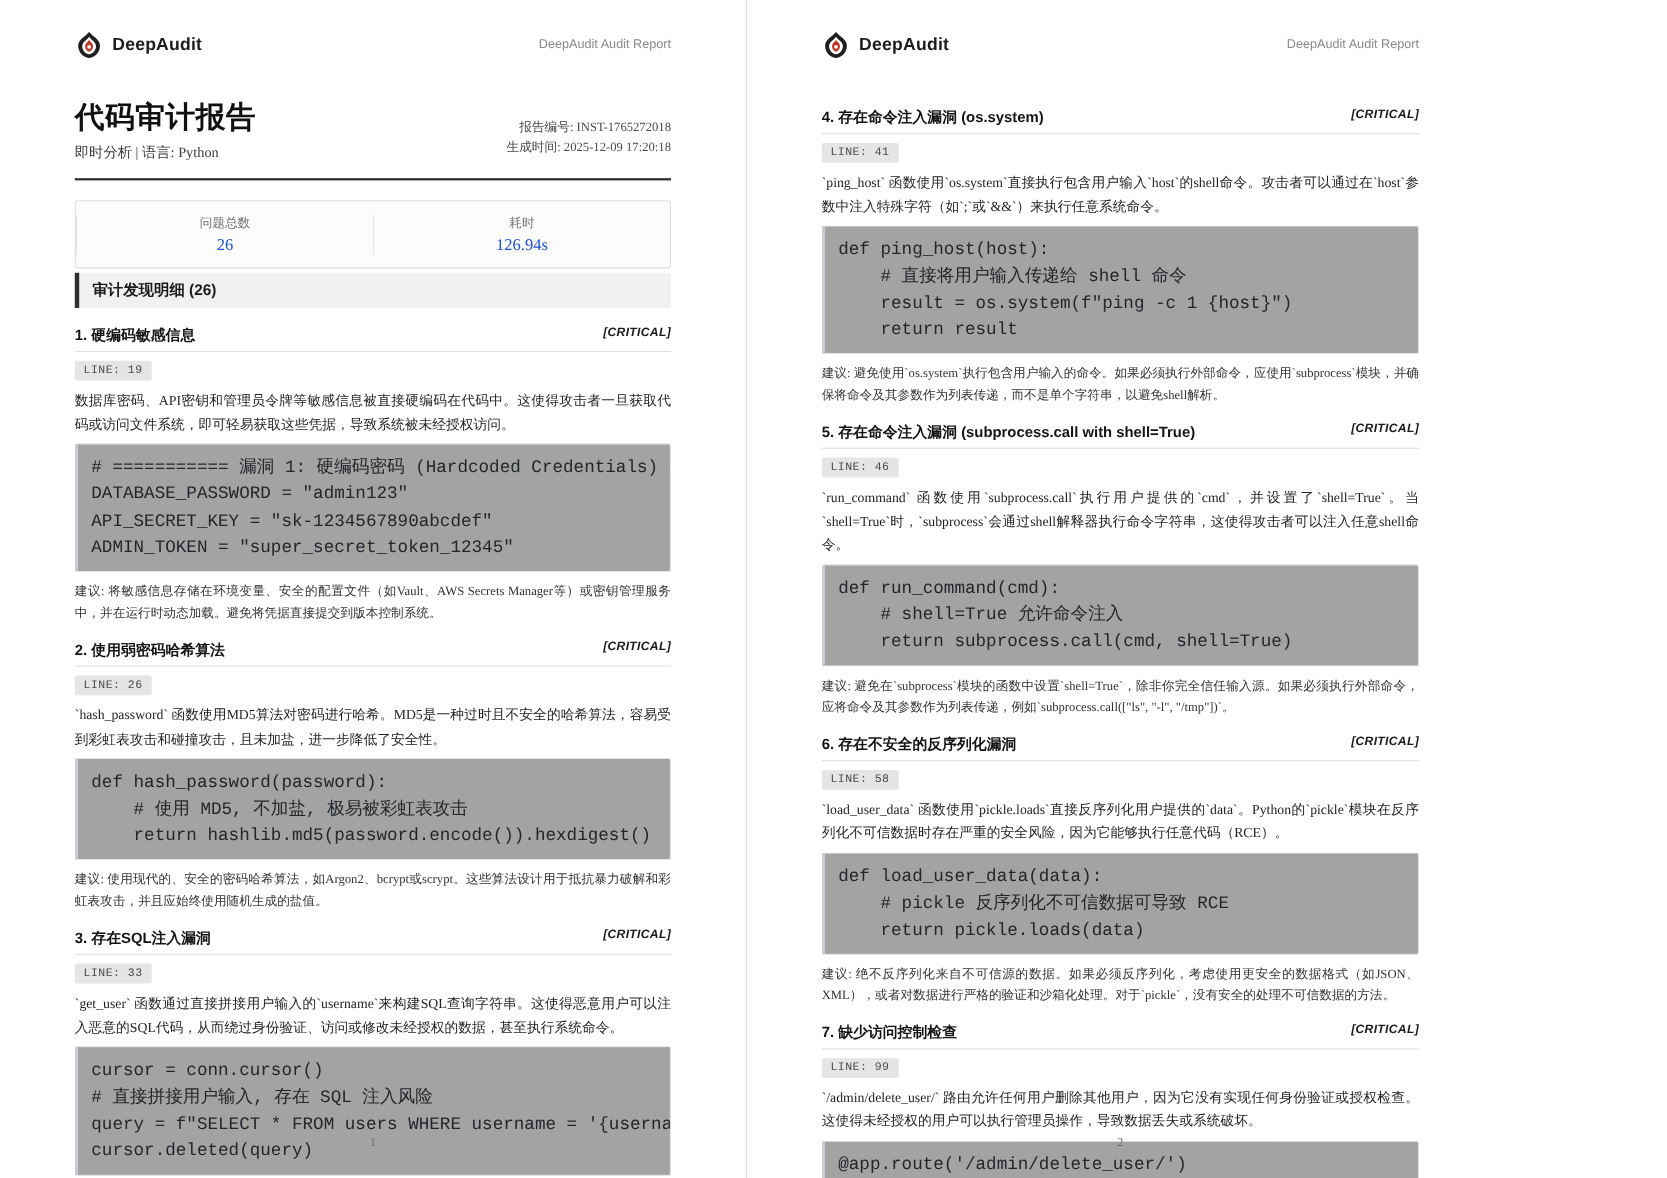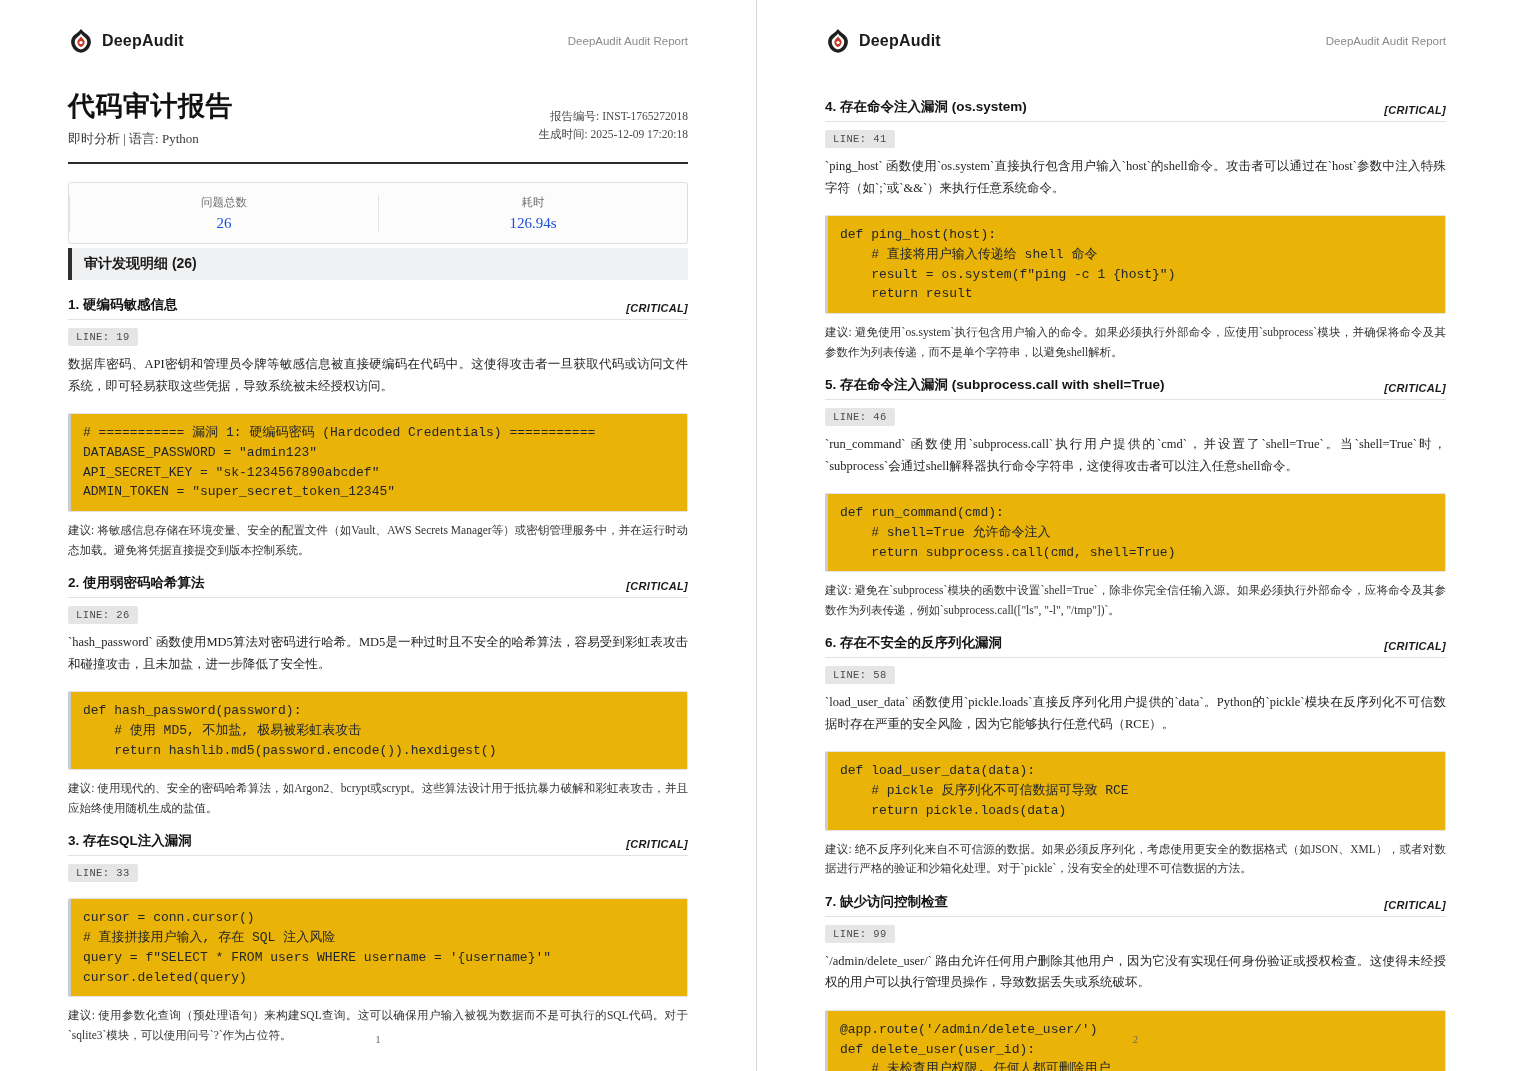--- a/index.html
+++ b/index.html
@@ -11,21 +11,21 @@
   body {
     width: 1515px; height: 1071px;
     overflow: hidden;
     position: relative;
   }
   .pages {
     display: flex;
     width: 1515px; height: 1071px;
   }
   .page {
-    width: 757px;
+    width: 679px;
     height: 1071px;
     padding: 18px 68px 0 68px;
     position: relative;
     background: #fff;
   }
   .page.left { border-right: 1px solid #d8d8d8; }
 
   
   .pg-header {
     display: flex;
@@ -147,21 +147,21 @@
     font-size: 14px;
     color: #1a1a1a;
   }
 
   
   .finding { margin-top: 16px; }
   .finding + .finding { margin-top: 14px; }
   .f-head {
     display: flex;
     justify-content: space-between;
-    align-items: flex-end;
+    align-items: flex-start;
     border-bottom: 1px solid #e2e2e2;
     padding-bottom: 5px;
   }
   .f-title {
     font-family: "Liberation Sans", sans-serif;
     font-weight: bold;
     font-size: 13.5px;
     color: #141414;
   }
   .f-sev {
@@ -186,28 +186,28 @@
     letter-spacing: .4px;
   }
   .f-desc {
     margin-top: 8px;
     font-size: 12.5px;
     line-height: 1.72;
     color: #1f1f1f;
     text-align: justify;
   }
   .code-box {
-    margin-top: 16px;
-    background: #eab308;
+    margin-top: 6px;
+    background: #a3a3a3;
     border: 1px solid #e3e5e8;
     border-left: 3px solid #c9ccd1;
     border-radius: 2px;
     padding: 9px 12px;
     font-family: "Liberation Mono", monospace;
-    font-size: 13px;
+    font-size: 16px;
     line-height: 1.52;
     color: #22262b;
     white-space: pre;
     overflow: hidden;
   }
   .f-advice {
     margin-top: 9px;
     font-size: 11.5px;
     line-height: 1.7;
     color: #333;
@@ -297,20 +297,21 @@
     return hashlib.md5(password.encode()).hexdigest()</div>
       <div class="f-advice">建议: 使用现代的、安全的密码哈希算法，如Argon2、bcrypt或scrypt。这些算法设计用于抵抗暴力破解和彩虹表攻击，并且应始终使用随机生成的盐值。</div>
     </div>
 
     <div class="finding">
       <div class="f-head">
         <span class="f-title">3. 存在SQL注入漏洞</span>
         <span class="f-sev">[CRITICAL]</span>
       </div>
       <div class="f-line">LINE: 33</div>
+      <div class="f-desc">`get_user` 函数通过直接拼接用户输入的`username`来构建SQL查询字符串。这使得恶意用户可以注入恶意的SQL代码，从而绕过身份验证、访问或修改未经授权的数据，甚至执行系统命令。</div>
       <div class="code-box">cursor = conn.cursor()
 # 直接拼接用户输入, 存在 SQL 注入风险
 query = f"SELECT * FROM users WHERE username = '{username}'"
 cursor.deleted(query)</div>
       <div class="f-advice">建议: 使用参数化查询（预处理语句）来构建SQL查询。这可以确保用户输入被视为数据而不是可执行的SQL代码。对于`sqlite3`模块，可以使用问号`?`作为占位符。</div>
     </div>
 
     <div class="pg-footer">1</div>
   </div>
 

